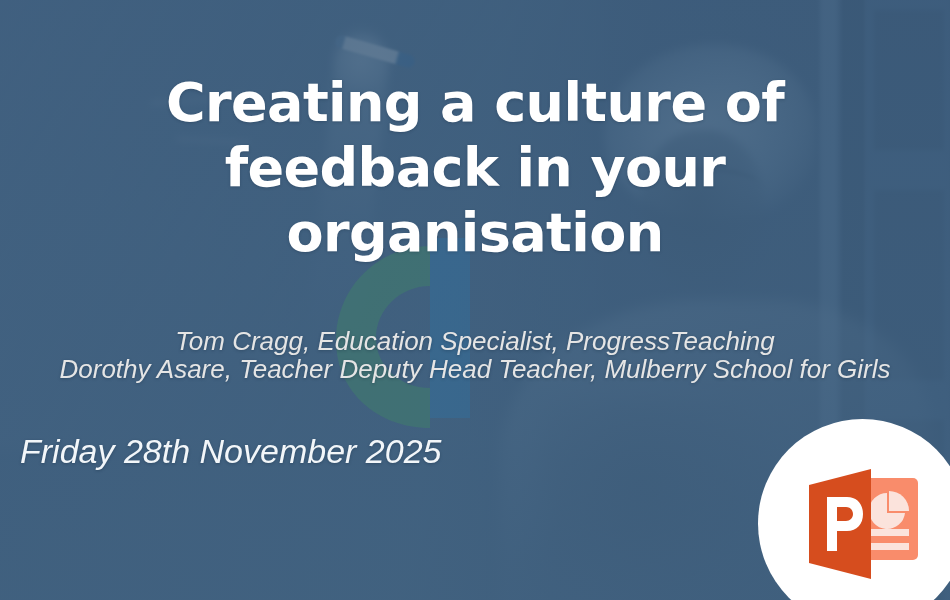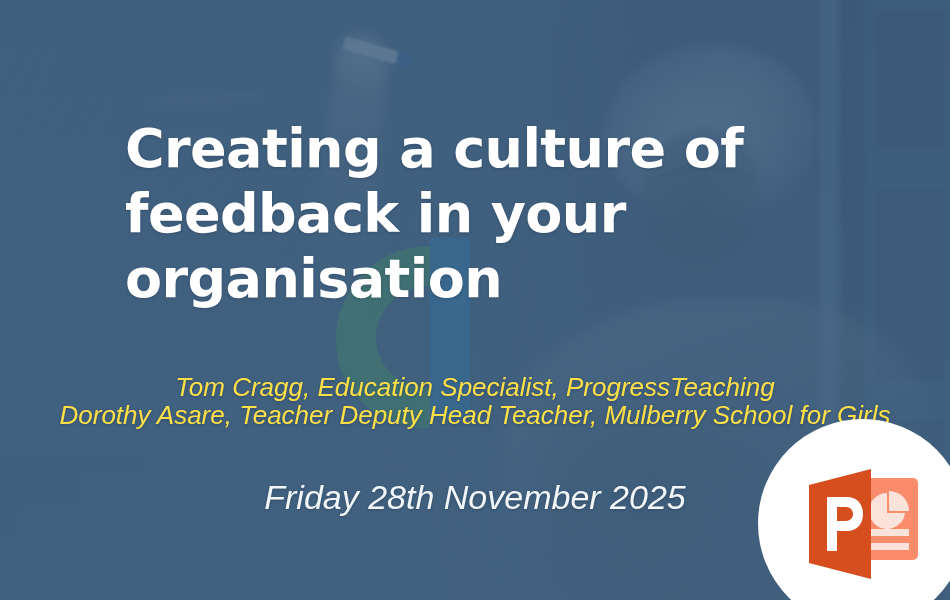--- a/index.html
+++ b/index.html
@@ -172,56 +172,56 @@
     position: absolute;
     inset: 0;
     display: flex;
     flex-direction: column;
     align-items: center;
   }
 
   .title {
     margin: 0;
     width: 700px;
-    padding-top: 117px;
+    padding-top: 71px;
     color: #ffffff;
     font-family: "DejaVu Sans", sans-serif;
     font-size: 54px;
     font-weight: 700;
     line-height: 1.20;
     letter-spacing: -0.6px;
+    text-align: center;
     text-shadow: 0 1px 3px rgba(20,40,60,.28);
   }
 
   .presenters {
     margin: 0;
     margin-top: 62px;
     width: 950px;
-    color: #fde047;
+    color: #e5e5e5;
     font-family: "Liberation Sans", sans-serif;
     font-size: 26px;
     font-style: italic;
     font-weight: 400;
     line-height: 1.08;
     text-align: center;
     white-space: nowrap;
     text-shadow: 0 1px 3px rgba(20,40,60,.35);
   }
   .presenter-line { display: block; }
 
   .event-date {
     margin: 0;
     margin-top: 48px;
     width: 910px;
     color: #f2f6f9;
     font-family: "Liberation Sans", sans-serif;
     font-size: 34px;
     font-style: italic;
     font-weight: 400;
-    text-align: center;
     white-space: nowrap;
     text-shadow: 0 1px 3px rgba(20,40,60,.35);
   }
 
   
   .ppt-badge {
     position: absolute;
     right: -17px;
     bottom: -28px;
     width: 209px;

